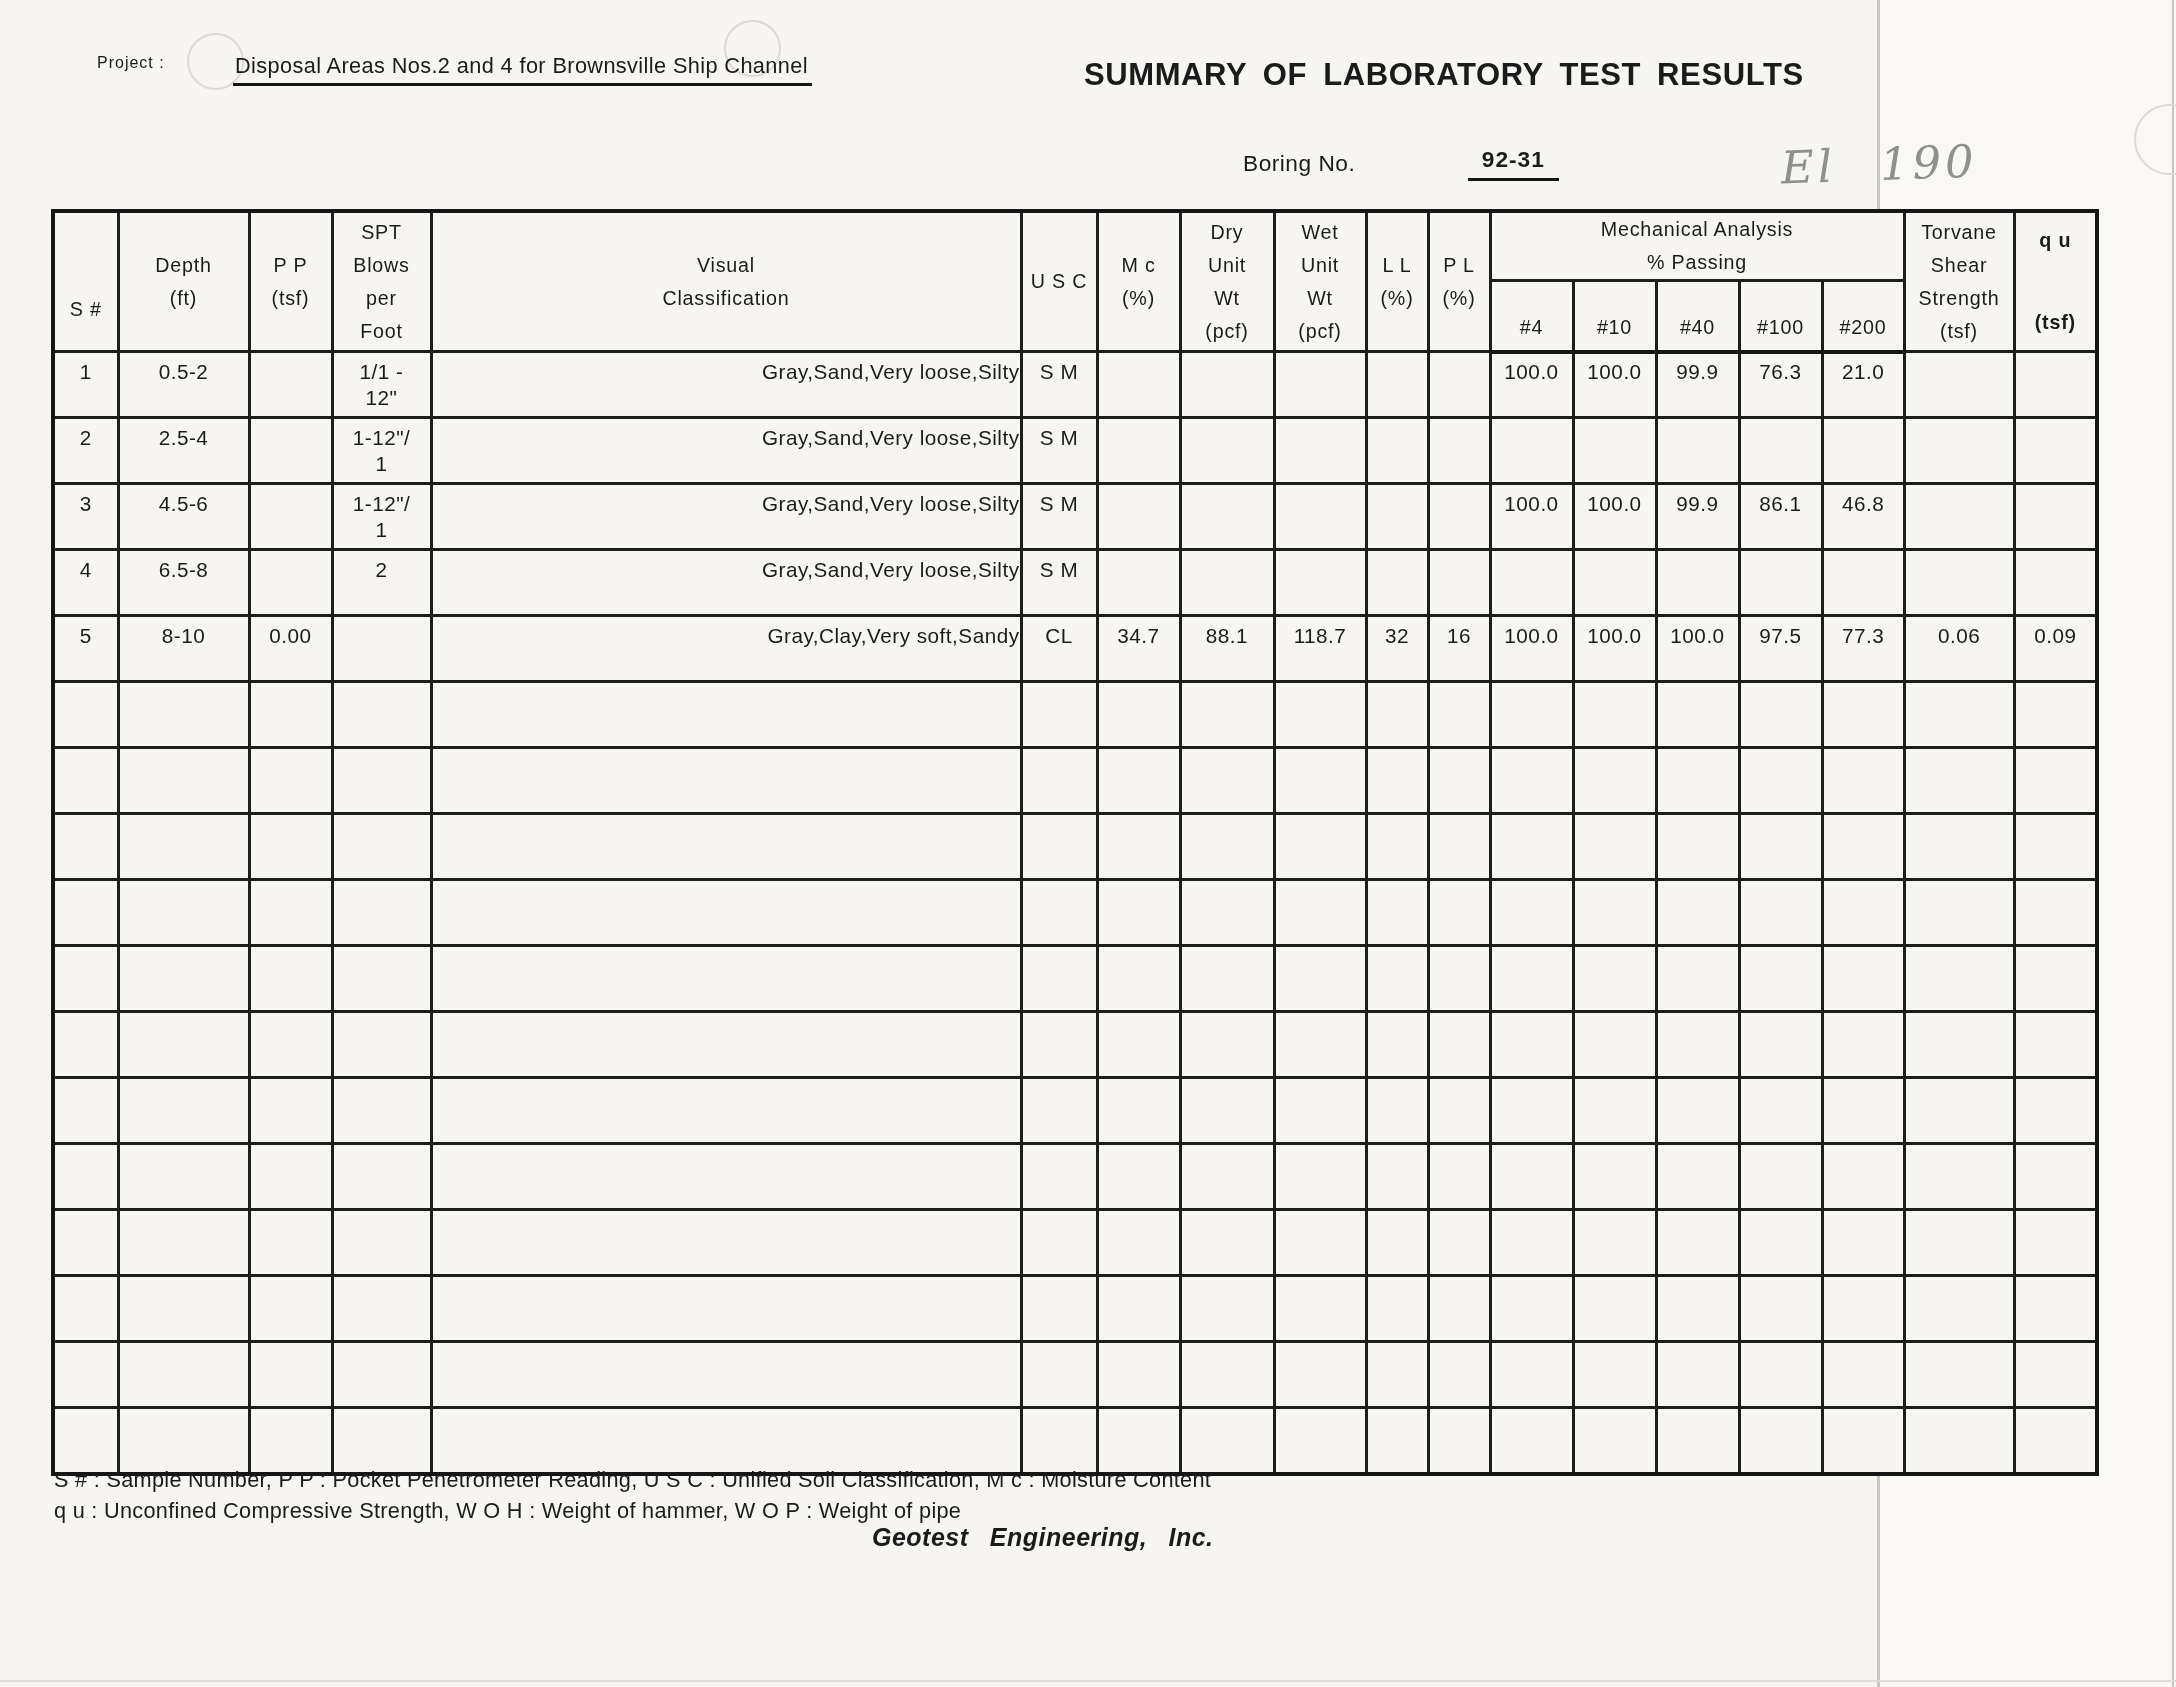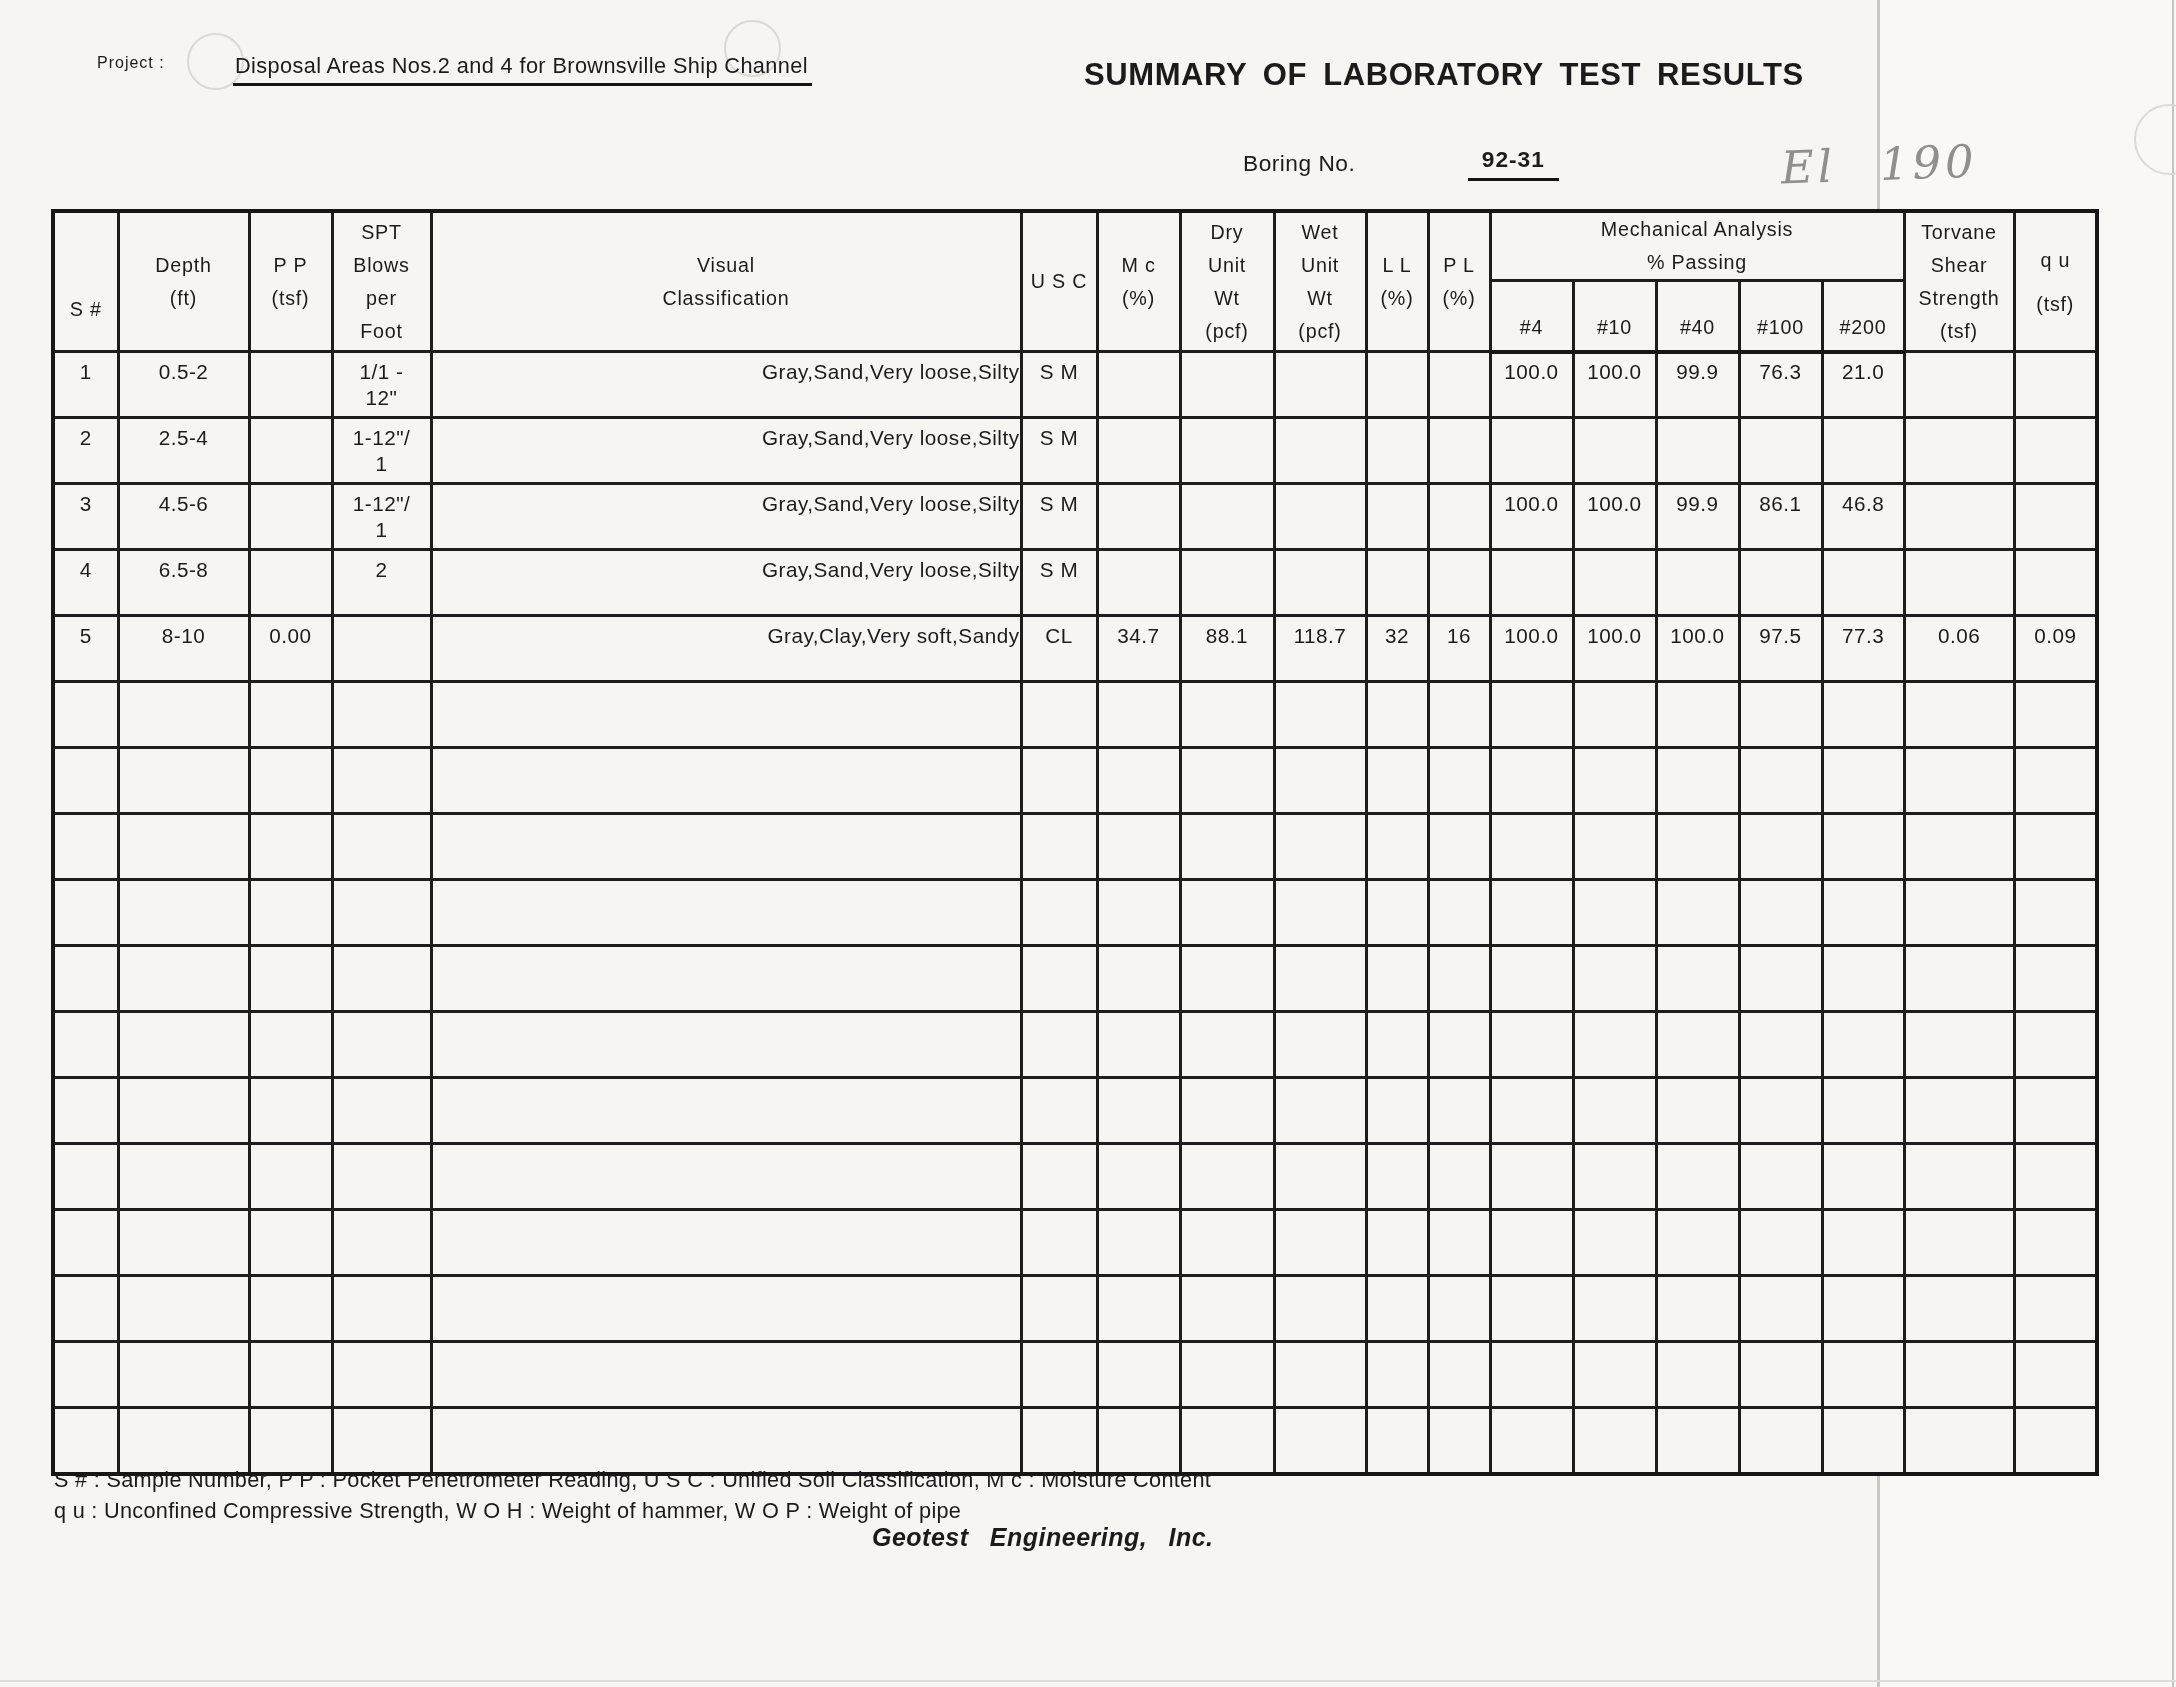--- a/index.html
+++ b/index.html
@@ -47,21 +47,21 @@
   }
   table.lab th, table.lab td { border:3px solid #1d1d1d; }
   table.lab { border:4.9px solid #161616; }
   thead th {
     font-weight:normal; font-size:19.7px; letter-spacing:0.8px;
     text-align:center; vertical-align:middle; white-space:pre-line; line-height:33px;
   }
   thead tr.sub th { vertical-align:bottom; padding-bottom:5.9px; }
   thead tr:last-child th { border-bottom:4.9px solid #161616; }
   th.h-s { vertical-align:bottom; padding-bottom:23.6px; }
-  th.h-qu { line-height:22px; }
+  th.h-qu { line-height:41px;font-weight:bold; }
   tbody tr { height:66px; }
   tbody td {
     font-size:20.7px; letter-spacing:0.5px; text-align:center; vertical-align:top;
     padding-top:5.9px; white-space:pre-line; line-height:26.6px;
   }
   tbody td.col-visual { text-align:right; padding-left:9.9px; }
 
   
   .footnote { position:absolute; left:54px; font-size:21.7px; letter-spacing:0.3px; z-index:3; white-space:pre; }
   .fn1 { top:1467px; }

